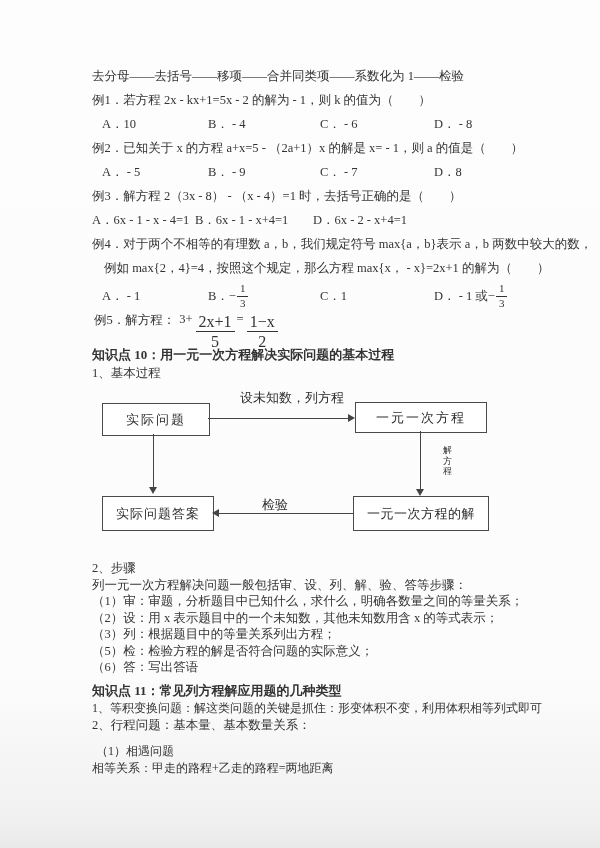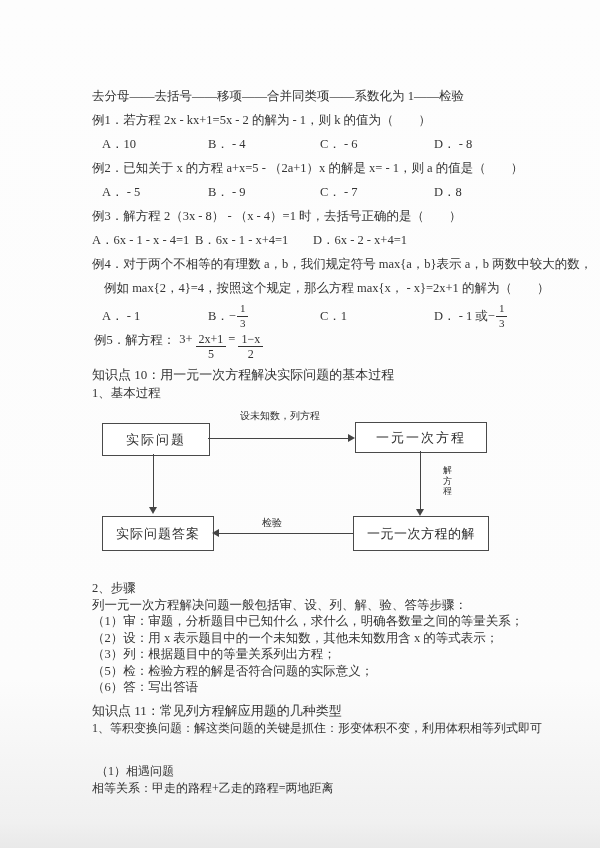--- a/index.html
+++ b/index.html
@@ -3,42 +3,42 @@
 <meta charset="utf-8">
 <style>
   html,body{margin:0;padding:0;}
   body{background:#ffffff;}
   .page{
     width:600px;height:848px;position:relative;overflow:hidden;
     background:linear-gradient(180deg,#fdfdfd 0%,#fcfcfc 80%,#f0f0f0 97%,#e9e9e9 100%);
     font-family:"Liberation Serif","DejaVu Serif",serif;
     color:#333333;
   }
-  .content{padding:64px 40px 0 92px;margin-top:20px;}
+  .content{padding:64px 40px 0 92px;}
   .line{font-size:12.5px;line-height:24px;white-space:nowrap;}
   .opts{display:grid;font-size:12.5px;line-height:24px;white-space:nowrap;}
   .opts-normal{grid-template-columns:106px 112px 114px auto;padding-left:10px;}
   .opts-long{grid-template-columns:103px 118px 100px auto;padding-left:0;}
   .opts-frac{grid-template-columns:106px 112px 114px auto;padding-left:10px;height:32px;align-items:center;line-height:normal;}
   .cell{display:flex;align-items:center;}
   .indent2{padding-left:12px;}
   .frac{display:inline-block;text-align:center;font-size:11px;line-height:1.2;vertical-align:middle;margin-left:1px;}
   .frac .num{display:block;padding:0 3px;}
   .frac .den{display:block;border-top:1px solid #333;padding:0 3px;}
   .eq5{display:flex;align-items:flex-start;height:34px;font-size:12.5px;white-space:nowrap;}
   .eq5 .piece{margin:0 2px;}
-  .eq5 .frac{font-size:12px;}
-  .kp-title{font-size:13px;font-weight:normal;line-height:18px;white-space:nowrap;}
+  .eq5 .frac{font-size:16px;}
+  .kp-title{font-size:13px;font-weight:bold;line-height:18px;white-space:nowrap;}
   .sub-line{font-size:12.5px;line-height:18px;white-space:nowrap;}
   
   .flowchart{position:relative;height:148px;margin-top:10px;}
   .fbox{position:absolute;border:1px solid #4a4a4a;background:#fff;
         display:flex;align-items:center;justify-content:center;
         font-size:13px;letter-spacing:2px;color:#2e2e2e;}
-  .flabel{position:absolute;font-size:10px;color:#2e2e2e;white-space:nowrap;}
+  .flabel{position:absolute;font-size:13px;color:#2e2e2e;white-space:nowrap;}
   .flabel-v{position:absolute;font-size:9px;color:#2e2e2e;width:11px;line-height:10.5px;word-break:break-all;}
   .hline{position:absolute;height:1px;background:#444;}
   .vline{position:absolute;width:1px;background:#444;}
   .ah-right{position:absolute;width:0;height:0;border-top:4px solid transparent;border-bottom:4px solid transparent;border-left:7px solid #444;}
   .ah-left{position:absolute;width:0;height:0;border-top:4px solid transparent;border-bottom:4px solid transparent;border-right:7px solid #444;}
   .ah-down{position:absolute;width:0;height:0;border-left:4px solid transparent;border-right:4px solid transparent;border-top:7px solid #444;}
   
   .steps .sub-line{line-height:16.5px;}
   .kp11-item{font-size:12px;line-height:17px;white-space:nowrap;}
   .kp11-row2{display:flex;align-items:baseline;height:26px;font-size:12.5px;white-space:nowrap;}
@@ -145,19 +145,20 @@
       <div class="sub-line">（2）设：用 x 表示题目中的一个未知数，其他未知数用含 x 的等式表示；</div>
       <div class="sub-line">（3）列：根据题目中的等量关系列出方程；</div>
       <div class="sub-line">（5）检：检验方程的解是否符合问题的实际意义；</div>
       <div class="sub-line">（6）答：写出答语</div>
     </div>
 
     <div class="gap6">
       <div class="kp-title">知识点 11：常见列方程解应用题的几种类型</div>
       <div class="kp11-item">1、等积变换问题：解这类问题的关键是抓住：形变体积不变，利用体积相等列式即可</div>
       <div class="kp11-row2">
+        <span>2、行程问题：基本量、基本数量关系：</span>
       </div>
       <div class="kp11-item" style="padding-left:4px;">（1）相遇问题</div>
       <div class="kp11-item">相等关系：甲走的路程+乙走的路程=两地距离</div>
     </div>
 
   </div>
 </div>
 
 </body></html>

